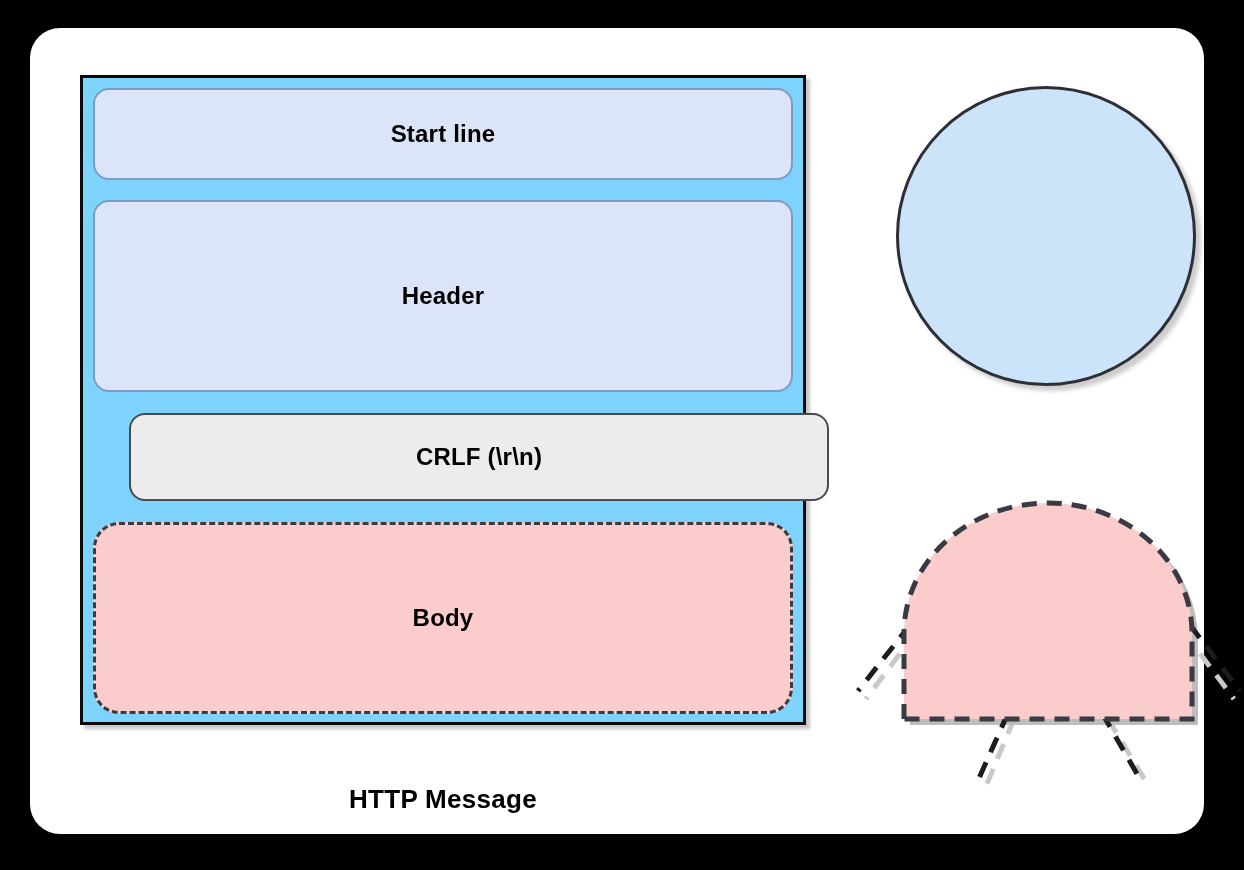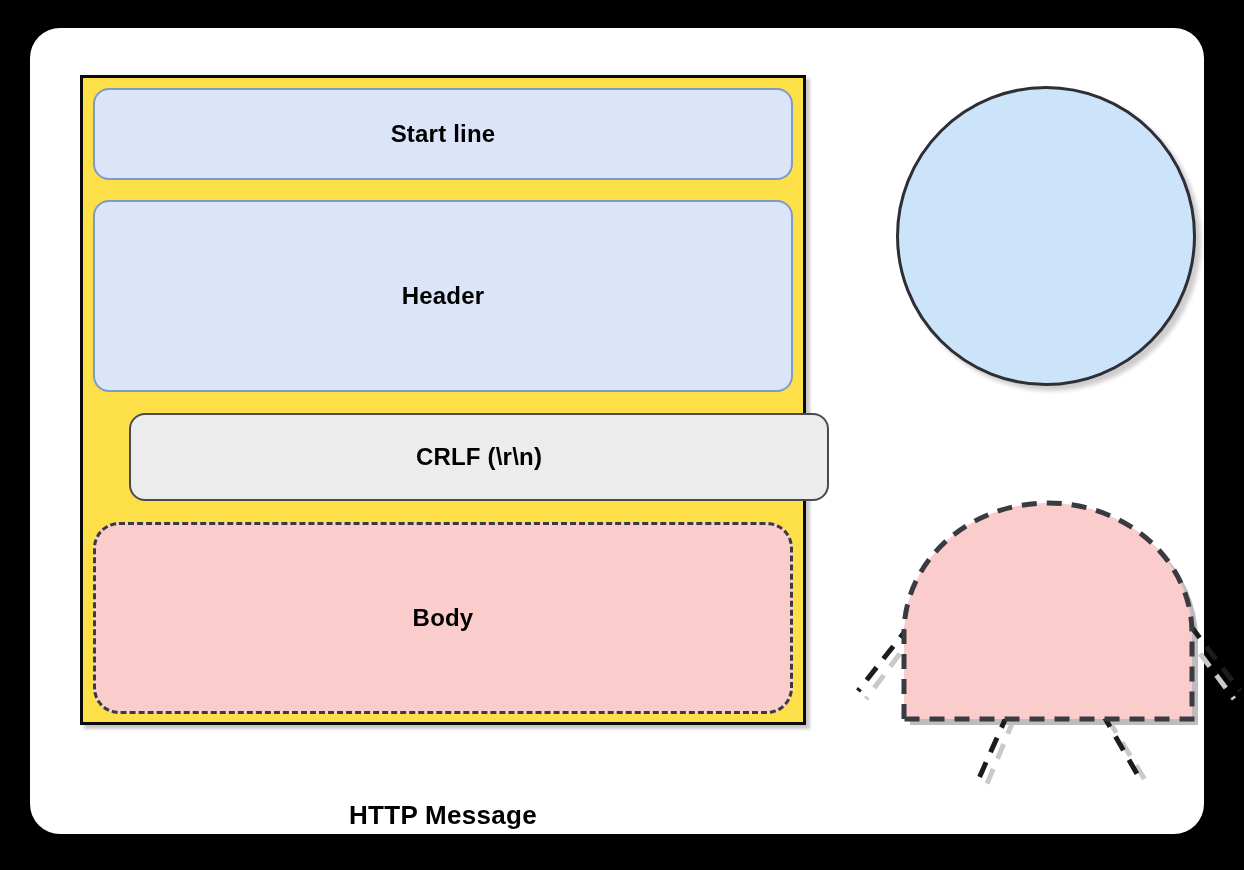--- a/index.html
+++ b/index.html
@@ -32,21 +32,21 @@
     border-radius: 30px;
   }
 
   
   #message-container {
     position: absolute;
     left: 50px;
     top: 47px;
     width: 726px;
     height: 650px;
-    background: #fde047;
+    background: #7dd3fc;
     border: 3px solid #0a0a0a;
     box-sizing: border-box;
     box-shadow: 4px 4px 3px rgba(0,0,0,0.22);
   }
 
   .msg-box {
     position: absolute;
     left: 10px;
     width: 700px;
     box-sizing: border-box;
@@ -104,21 +104,21 @@
   #dome-wrap svg {
     display: block;
     width: 400px;
     height: 310px;
   }
 
   
   #caption {
     position: absolute;
     left: 50px;
-    top: 772px;
+    top: 756px;
     width: 726px;
     text-align: center;
     font-size: 26px;
     font-weight: bold;
     color: #000000;
     letter-spacing: 0.3px;
   }
 </style>
 </head>
 <body>

